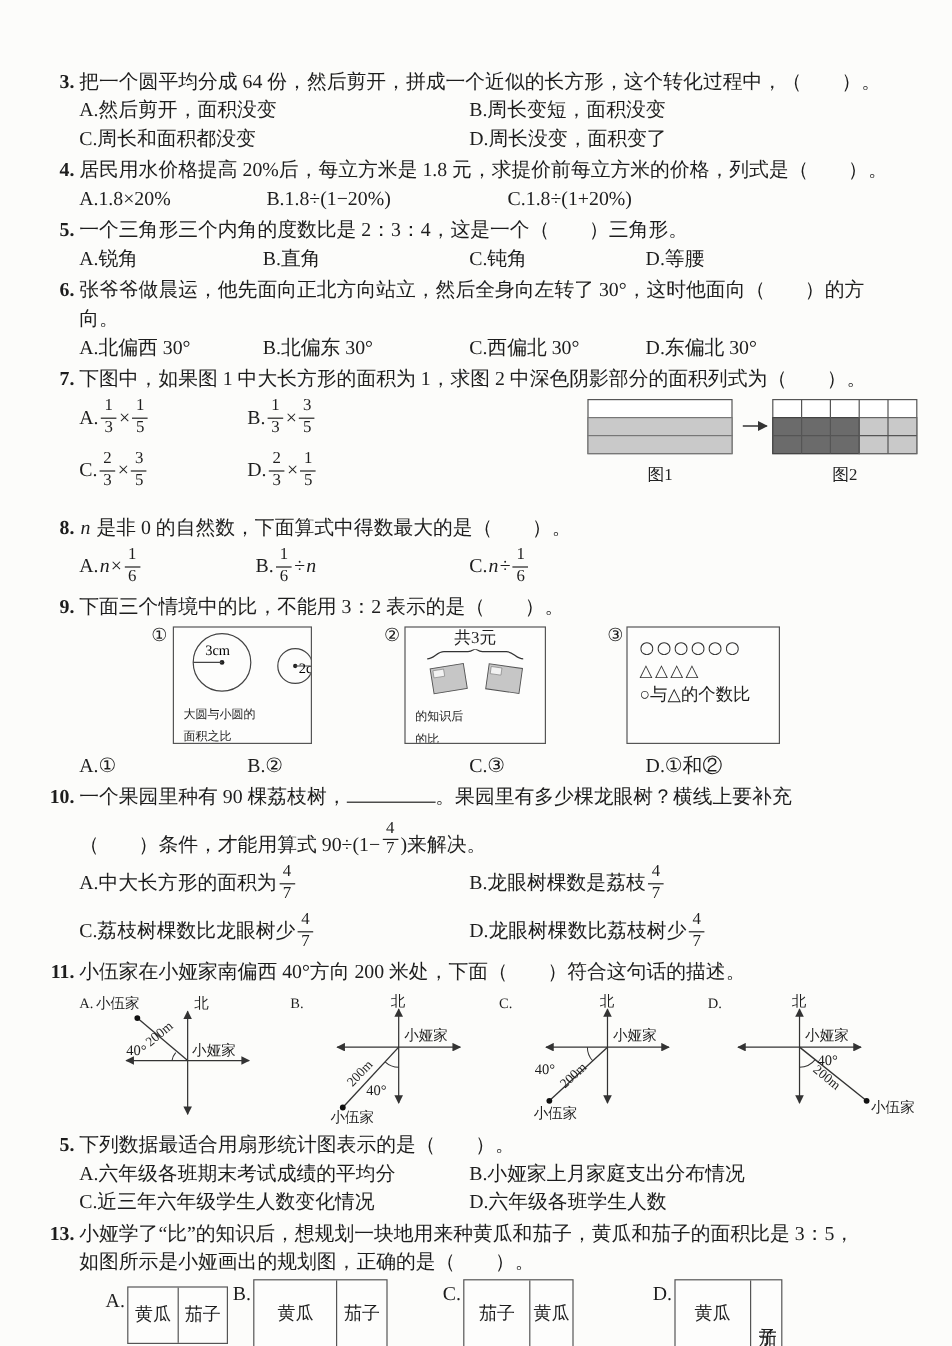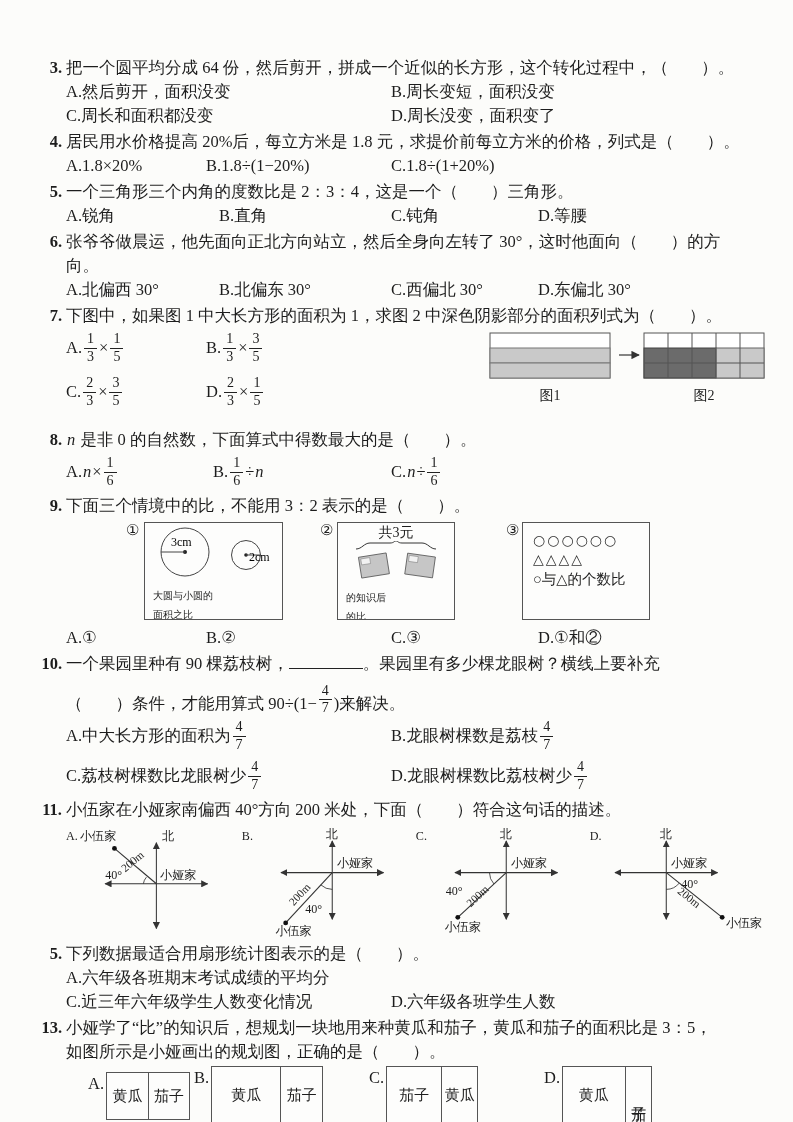--- a/index.html
+++ b/index.html
@@ -12,21 +12,21 @@
     overflow:hidden;
   }
   .page { position:relative; width:793px; height:1122px; padding:56px 28px 0 36px; }
 
   .q { position:relative; padding-left:30px; line-height:24px; margin-bottom:2px; }
   .qnum { position:absolute; left:0; top:0; width:26px; text-align:right; font-weight:700; }
   .qtext { }
 
   .row { display:grid; }
   .r2  { grid-template-columns:325px 1fr; }
-  .r3a { grid-template-columns:140px 185px 1fr; }
+  .r3a { grid-template-columns:140px 185px 1fr;gap:16px; }
   .r3b { grid-template-columns:147px 178px 1fr; }
   .r4a { grid-template-columns:153px 172px 147px 1fr; }
   .r4b { grid-template-columns:140px 185px 147px 1fr; }
   .fracline { min-height:40px; display:flex; align-items:flex-end; }
   .gridfrac > .opt { display:flex; align-items:center; min-height:40px; }
 
   .frac { display:inline-block; text-align:center; vertical-align:-0.55em; line-height:1.05; font-size:0.85em; margin:0 2px; }
   .frac .fn { display:block; border-bottom:1px solid #222; padding:0 3px 1px; }
   .frac .fd { display:block; padding-top:1px; }
   .ivar { font-style:italic; padding:0 1px; }
@@ -235,21 +235,21 @@
           </span>
         </span>
     </div>
   </div>
 
   <div class="q">
     <span class="qnum">9.</span>
     <div class="qtext">下面三个情境中的比，不能用 3：2 表示的是（　　）。</div>
     <div class="sceneRow">
       <span class="btag" style="left:60px">①</span>
-      <div class="sbox" style="left:78px;width:139px">
+      <div class="sbox" style="left:78px;width:116px">
         <svg width="130" height="56" viewBox="0 0 130 56">
           <circle cx="40" cy="29" r="24" fill="none" stroke="#444" stroke-width="1"></circle>
           <circle cx="40" cy="29" r="2" fill="#222"></circle>
           <line x1="40" y1="29" x2="16" y2="29" stroke="#444"></line>
           <text x="26" y="23" font-size="12">3cm</text>
           <circle cx="101" cy="32" r="14.5" fill="none" stroke="#444" stroke-width="1"></circle>
           <circle cx="101" cy="32" r="1.8" fill="#222"></circle>
           <line x1="101" y1="32" x2="115.5" y2="32" stroke="#444"></line>
           <text x="104" y="38" font-size="12">2cm</text>
         </svg>
@@ -406,20 +406,21 @@
         <text x="148" y="108">小伍家</text>
       </svg>
     </div>
   </div>
 
   <div class="q">
     <span class="qnum">5.</span>
     <div class="qtext">下列数据最适合用扇形统计图表示的是（　　）。</div>
     <div class="row r2">
       <span class="opt">A.六年级各班期末考试成绩的平均分</span>
+      <span class="opt">B.小娅家上月家庭支出分布情况</span>
     </div>
     <div class="row r2">
       <span class="opt">C.近三年六年级学生人数变化情况</span>
       <span class="opt">D.六年级各班学生人数</span>
     </div>
   </div>
 
   <div class="q">
     <span class="qnum">13.</span>
     <div class="qtext">小娅学了“比”的知识后，想规划一块地用来种黄瓜和茄子，黄瓜和茄子的面积比是 3：5，</div>

